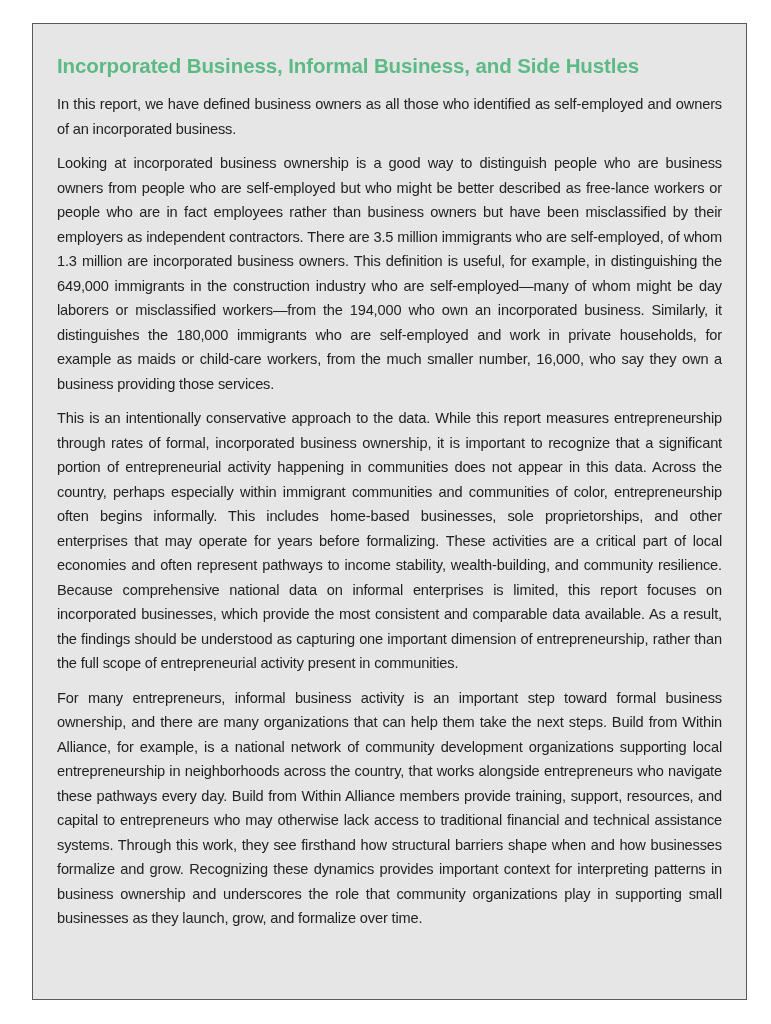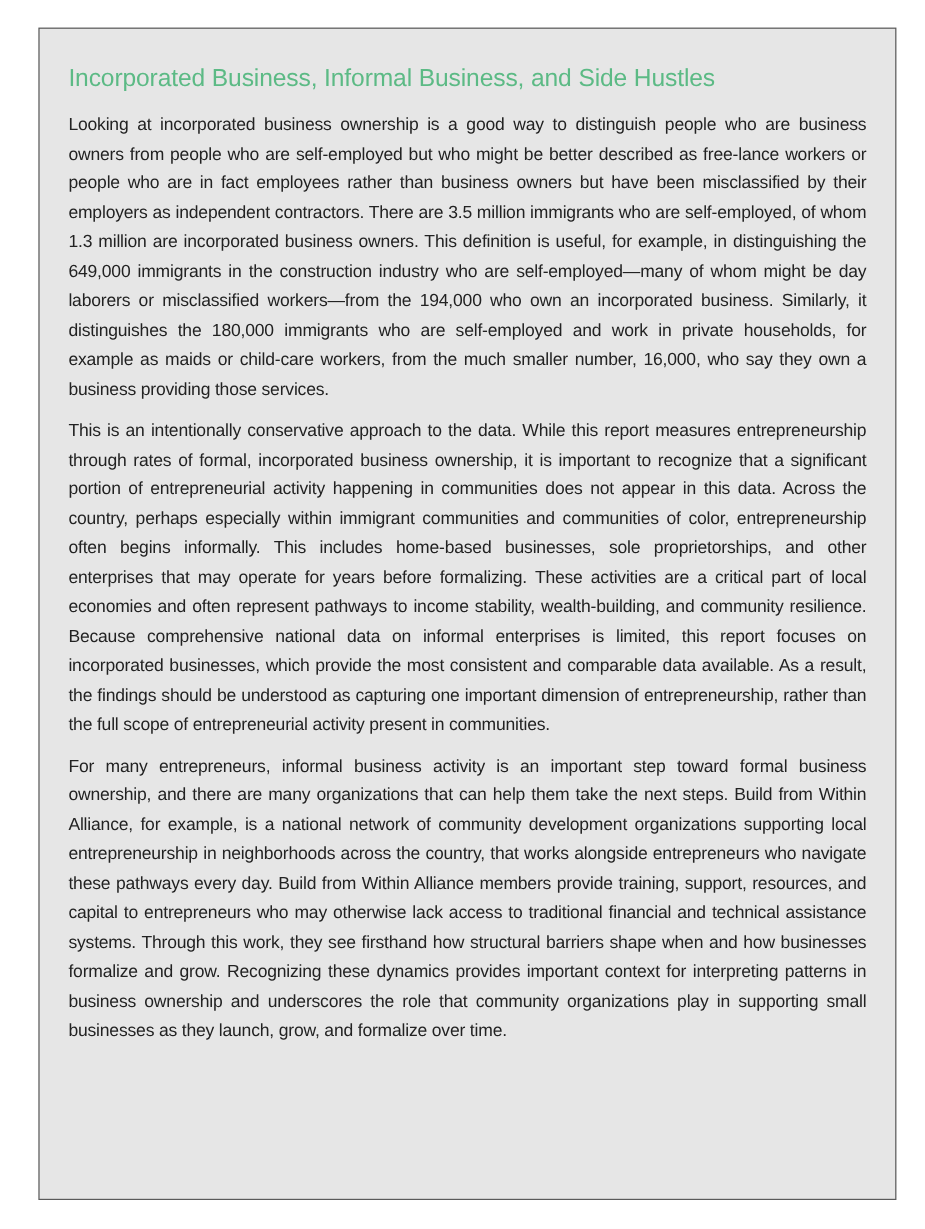--- a/index.html
+++ b/index.html
@@ -20,37 +20,38 @@
       width: 715px;
       height: 977px;
       box-sizing: border-box;
       background: #e6e6e6;
       border: 1px solid #5a5a5a;
       padding: 28px 24px 0 24px;
     }
     .heading {
       margin: 0 0 12px 0;
       font-family: "Liberation Sans", sans-serif;
-      font-weight: normal;
+      font-weight: bold;
       font-size: 20.5px;
       line-height: 28px;
       color: #5cba85;
       letter-spacing: -0.1px;
     }
     .para {
       margin: 0 0 10px 0;
       font-family: "Liberation Sans", sans-serif;
       font-size: 14.6px;
       line-height: 24.5px;
       color: #222222;
       text-align: justify;
       letter-spacing: -0.15px;
     }
   </style>
 </head>
 <body>
 
 <div class="box">
   <h2 class="heading">Incorporated Business, Informal Business, and Side Hustles</h2>
+  <p class="para">In this report, we have defined business owners as all those who identified as self-employed and owners of an incorporated business.</p>
   <p class="para">Looking at incorporated business ownership is a good way to distinguish people who are business owners from people who are self-employed but who might be better described as free-lance workers or people who are in fact employees rather than business owners but have been misclassified by their employers as independent contractors. There are 3.5 million immigrants who are self-employed, of whom 1.3 million are incorporated business owners. This definition is useful, for example, in distinguishing the 649,000 immigrants in the construction industry who are self-employed—many of whom might be day laborers or misclassified workers—from the 194,000 who own an incorporated business. Similarly, it distinguishes the 180,000 immigrants who are self-employed and work in private households, for example as maids or child-care workers, from the much smaller number, 16,000, who say they own a business providing those services.</p>
   <p class="para">This is an intentionally conservative approach to the data. While this report measures entrepreneurship through rates of formal, incorporated business ownership, it is important to recognize that a significant portion of entrepreneurial activity happening in communities does not appear in this data. Across the country, perhaps especially within immigrant communities and communities of color, entrepreneurship often begins informally. This includes home-based businesses, sole proprietorships, and other enterprises that may operate for years before formalizing. These activities are a critical part of local economies and often represent pathways to income stability, wealth-building, and community resilience. Because comprehensive national data on informal enterprises is limited, this report focuses on incorporated businesses, which provide the most consistent and comparable data available. As a result, the findings should be understood as capturing one important dimension of entrepreneurship, rather than the full scope of entrepreneurial activity present in communities.</p>
   <p class="para">For many entrepreneurs, informal business activity is an important step toward formal business ownership, and there are many organizations that can help them take the next steps. Build from Within Alliance, for example, is a national network of community development organizations supporting local entrepreneurship in neighborhoods across the country, that works alongside entrepreneurs who navigate these pathways every day.  Build from Within Alliance members provide training, support, resources, and capital to entrepreneurs who may otherwise lack access to traditional financial and technical assistance systems. Through this work, they see firsthand how structural barriers shape when and how businesses formalize and grow. Recognizing these dynamics provides important context for interpreting patterns in business ownership and underscores the role that community organizations play in supporting small businesses as they launch, grow, and formalize over time.</p>
 </div>
 
 </body></html>

